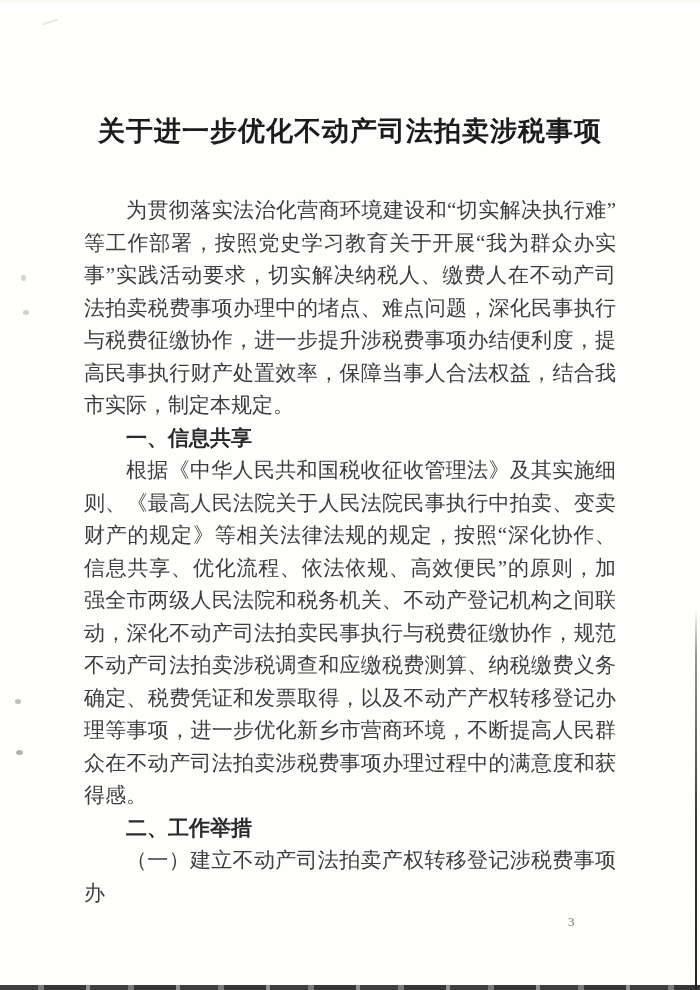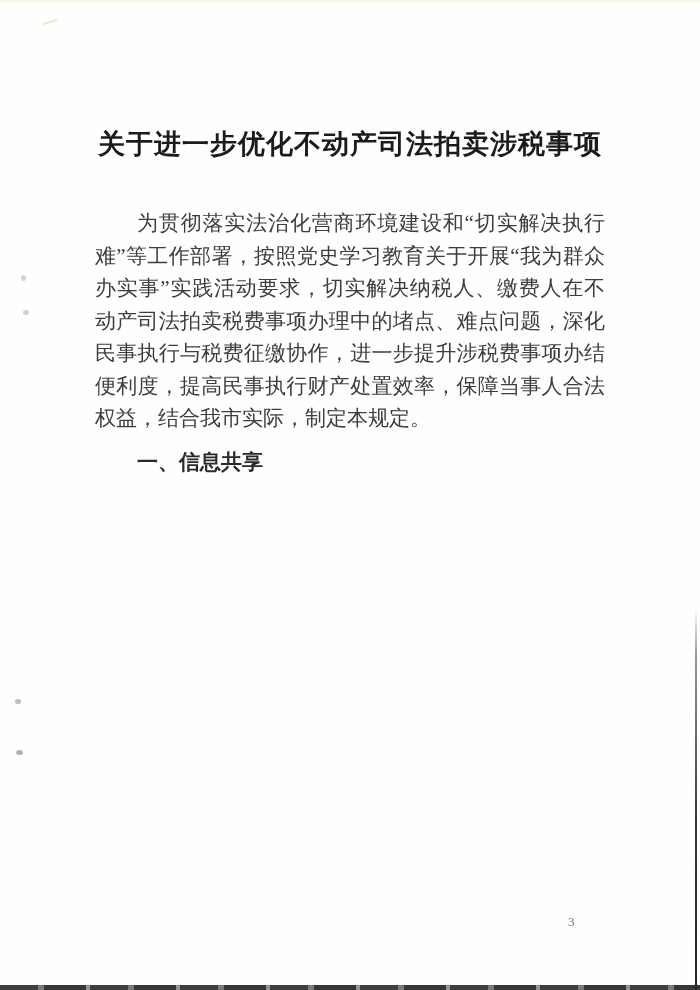--- a/index.html
+++ b/index.html
@@ -15,32 +15,32 @@
     overflow: hidden;
     font-family: "Liberation Serif", "DejaVu Serif", serif;
   }
   .content {
     position: absolute;
     left: 84px;
     top: 112px;
     width: 532px;
   }
   .doc-title {
-    margin: 13px 0 44px 0;
+    margin: 0 0 44px 0;
     text-align: center;
     font-family: "Liberation Serif", "DejaVu Serif", serif;
     font-weight: 700;
     font-size: 27px;
     line-height: 38px;
     color: #1b1b1b;
     letter-spacing: 1px;
   }
   .title-line { display: block; }
   .para {
-    margin: 11px;
+    margin: 0;
     font-size: 21px;
     line-height: 32.5px;
     text-align: justify;
     text-indent: 2em;
   }
   .para.body {
     font-family: "Liberation Serif", "DejaVu Serif", serif;
     font-weight: 400;
     color: #3d3d3d;
   }
@@ -95,22 +95,25 @@
   <div class="content">
 
     <h1 class="doc-title">
       <span class="title-line">关于进一步优化不动产司法拍卖涉税事项</span>
     </h1>
 
     <p class="para body">为贯彻落实法治化营商环境建设和“切实解决执行难”等工作部署，按照党史学习教育关于开展“我为群众办实事”实践活动要求，切实解决纳税人、缴费人在不动产司法拍卖税费事项办理中的堵点、难点问题，深化民事执行与税费征缴协作，进一步提升涉税费事项办结便利度，提高民事执行财产处置效率，保障当事人合法权益，结合我市实际，制定本规定。</p>
 
     <h2 class="para heading">一、信息共享</h2>
 
+    <p class="para body">根据《中华人民共和国税收征收管理法》及其实施细则、《最高人民法院关于人民法院民事执行中拍卖、变卖财产的规定》等相关法律法规的规定，按照“深化协作、信息共享、优化流程、依法依规、高效便民”的原则，加强全市两级人民法院和税务机关、不动产登记机构之间联动，深化不动产司法拍卖民事执行与税费征缴协作，规范不动产司法拍卖涉税调查和应缴税费测算、纳税缴费义务确定、税费凭证和发票取得，以及不动产产权转移登记办理等事项，进一步优化新乡市营商环境，不断提高人民群众在不动产司法拍卖涉税费事项办理过程中的满意度和获得感。</p>
 
+    <h2 class="para heading">二、工作举措</h2>
 
+    <p class="para body">（一）建立不动产司法拍卖产权转移登记涉税费事项办</p>
 
   </div>
 
   <div class="page-number">3</div>
 
   <div class="artifact top-tint"></div>
   <div class="artifact corner-mark"></div>
   <div class="artifact speck s1"></div>
   <div class="artifact speck s2"></div>
   <div class="artifact speck s3"></div>

